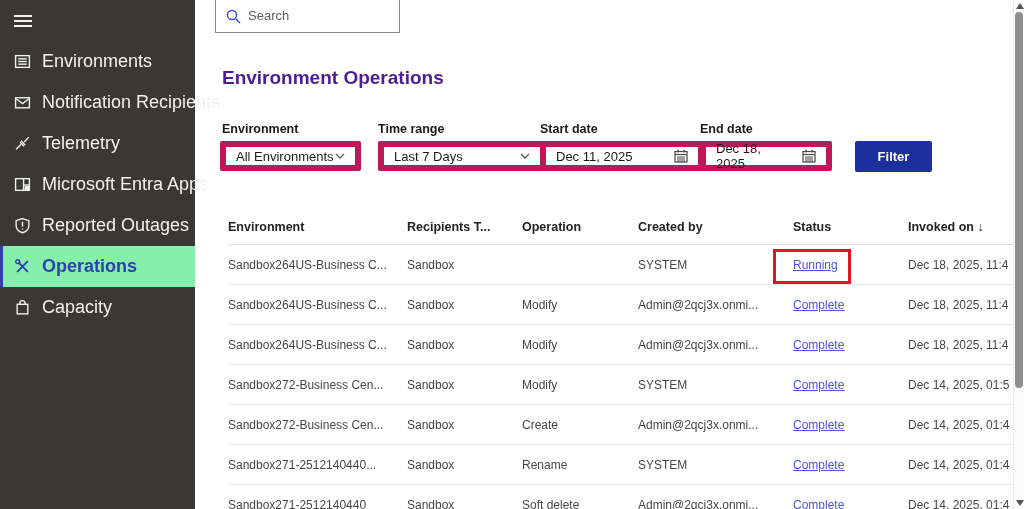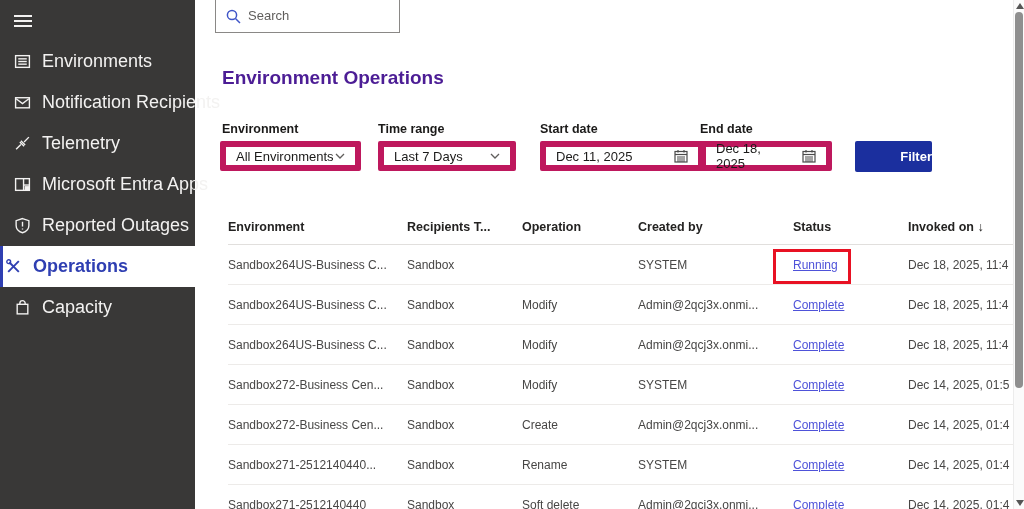--- a/index.html
+++ b/index.html
@@ -17,22 +17,22 @@
   .menu-btn {
     height:41px; display:flex; align-items:center; padding-left:14px; cursor:pointer;
   }
   .nav-item {
     height:41px; display:flex; align-items:center; padding-left:14px; cursor:pointer;
     color:#f3f2f1; font-size:18px;
   }
   .nav-item .nav-icon { width:17px; height:17px; margin-right:11px; flex:0 0 17px; display:flex; align-items:center; }
   .nav-item .nav-label { white-space:nowrap; }
   .nav-item.selected {
-    background:#ffffff; color:var(--accent,#2f3fb2); font-weight:bold;
-    border-left:3px solid var(--accent,#2f3fb2); padding-left:2px;
+    background:#86efac; color:var(--accent,#2f3fb2); font-weight:bold;
+    border-left:3px solid var(--accent,#2f3fb2); padding-left:11px;
   }
   .nav-item.selected svg { stroke:var(--accent,#2f3fb2); }
   .nav-item svg { stroke:#f3f2f1; fill:none; stroke-width:1.3; }
   
   .main { position:absolute; left:195px; top:0; right:0; bottom:0; background:#fff; }
   .searchbox {
     position:absolute; left:20px; top:-4px; width:185px; height:37px;
     border:1px solid #8a8886; background:#fff; display:flex; align-items:flex-end;
   }
   .searchbox svg { position:absolute; left:10px; top:12px; }
@@ -46,28 +46,28 @@
   }
   
   .filter-label { position:absolute; top:122px; font-size:12.5px; font-weight:bold; color:#1b1a19; }
   .fl-env  { left:27px; } .fl-time { left:183px; } .fl-start { left:345px; } .fl-end { left:505px; }
   .control {
     position:absolute; top:141px; height:30px; border:6px solid #be185d; border-radius:2px;
     background:#fff; display:flex; align-items:center; font-size:13px; color:#1b1a19;
     padding:0 10px; cursor:pointer; justify-content:space-between;
   }
   .ctl-env   { left:25px;  width:141px; }
-  .ctl-time  { left:183px; width:138px;justify-content:space-between; }
+  .ctl-time  { left:183px; width:168px;justify-content:space-between; }
   .ctl-start { left:345px; width:164px;justify-content:space-between; }
   .ctl-end   { left:505px; width:132px;gap:30px; }
   .chev svg, .cal svg { display:block; }
   .filter-btn {
     position:absolute; left:660px; top:141px; width:77px; height:31px;
     background:var(--btn-blue,#1b2f9e); color:#fff; font-weight:bold; font-size:13px;
-    border:none; border-radius:2px; cursor:pointer; font-family:"Liberation Sans",sans-serif;text-align:right;
+    border:none; border-radius:2px; cursor:pointer; font-family:"Liberation Sans",sans-serif;
   }
   
   .table { position:absolute; left:33px; top:216px; right:0; }
   .thead { position:relative; height:29px; border-bottom:1px solid #e1dfdd; }
   .th { position:absolute; top:4px; font-size:12.5px; font-weight:bold; color:#242322; white-space:nowrap; }
   .c1{left:0;width:179px;} .c2{left:179px;width:115px;} .c3{left:294px;width:116px;}
   .c4{left:410px;width:155px;} .c5{left:565px;width:115px;} .c6{left:680px;width:130px;}
   .trow { position:relative; height:40px; border-bottom:1px solid #edebe9; }
   .cell {
     position:absolute; top:0; height:40px; display:flex; align-items:center;

